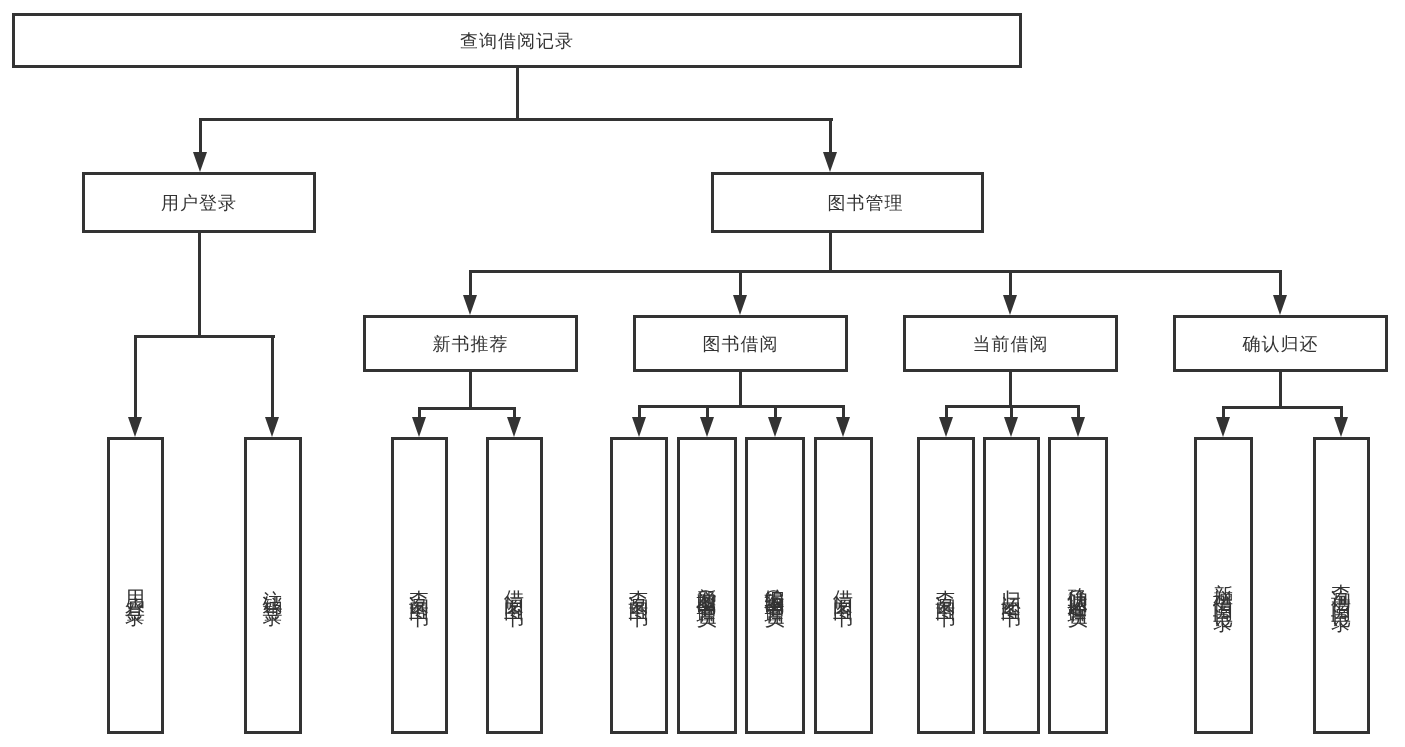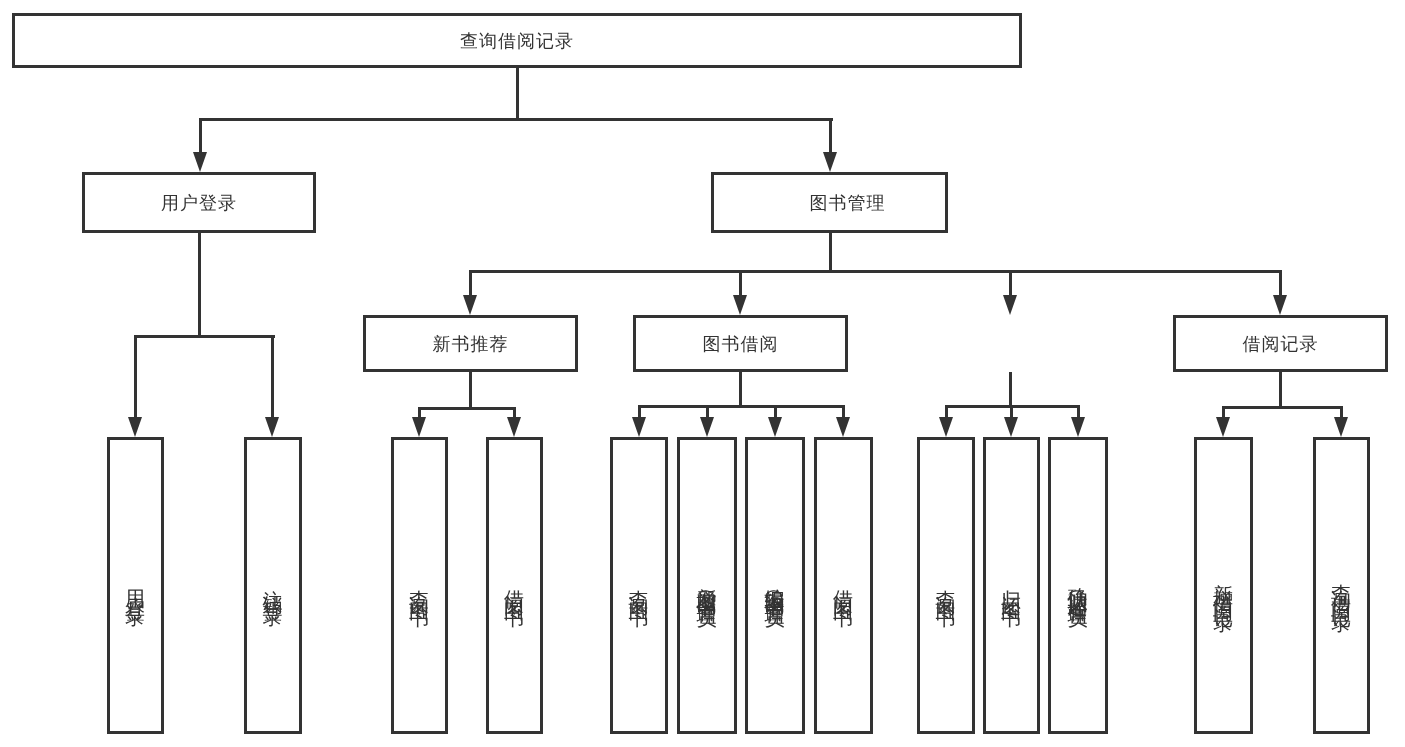--- a/index.html
+++ b/index.html
@@ -72,21 +72,21 @@
   <div class="vline" style="left:516px; top:68px; height:50px;"></div>
   <div class="hline" style="left:199px; top:118px; width:634px;"></div>
   <div class="vline" style="left:199px; top:118px; height:38px;"></div>
   <div class="arrow" style="left:193px; top:152px;"></div>
   <div class="vline" style="left:829px; top:118px; height:38px;"></div>
   <div class="arrow" style="left:823px; top:152px;"></div>
 
   <div class="box" style="left:82px; top:172px; width:234px; height:61px;">
     <span>用户登录</span>
   </div>
-  <div class="box" style="left:711px; top:172px; width:237px; height:61px;padding-left:36px;">
+  <div class="box" style="left:711px; top:172px; width:273px; height:61px;padding-left:36px;">
     <span>图书管理</span>
   </div>
 
   <div class="vline" style="left:198px; top:233px; height:105px;"></div>
   <div class="hline" style="left:134px; top:335px; width:141px;"></div>
   <div class="vline" style="left:134px; top:335px; height:87px;"></div>
   <div class="arrow" style="left:128px; top:417px;"></div>
   <div class="vline" style="left:271px; top:335px; height:87px;"></div>
   <div class="arrow" style="left:265px; top:417px;"></div>
 
@@ -100,22 +100,25 @@
   <div class="arrow" style="left:1003px; top:295px;"></div>
   <div class="vline" style="left:1279px; top:270px; height:30px;"></div>
   <div class="arrow" style="left:1273px; top:295px;"></div>
 
   <div class="box" style="left:363px; top:315px; width:215px; height:57px;">
     <span>新书推荐</span>
   </div>
   <div class="box" style="left:633px; top:315px; width:215px; height:57px;">
     <span>图书借阅</span>
   </div>
+  <div class="box" style="left:903px; top:315px; width:215px; height:57px;">
+    <span>当前借阅</span>
+  </div>
   <div class="box" style="left:1173px; top:315px; width:215px; height:57px;">
-    <span>借阅记录</span>
+    <span>确认归还</span>
   </div>
 
   <div class="vline" style="left:469px; top:372px; height:38px;"></div>
   <div class="hline" style="left:418px; top:407px; width:98px;"></div>
   <div class="vline" style="left:418px; top:407px; height:14px;"></div>
   <div class="arrow" style="left:412px; top:417px;"></div>
   <div class="vline" style="left:513px; top:407px; height:14px;"></div>
   <div class="arrow" style="left:507px; top:417px;"></div>
 
   <div class="vline" style="left:739px; top:372px; height:36px;"></div>

